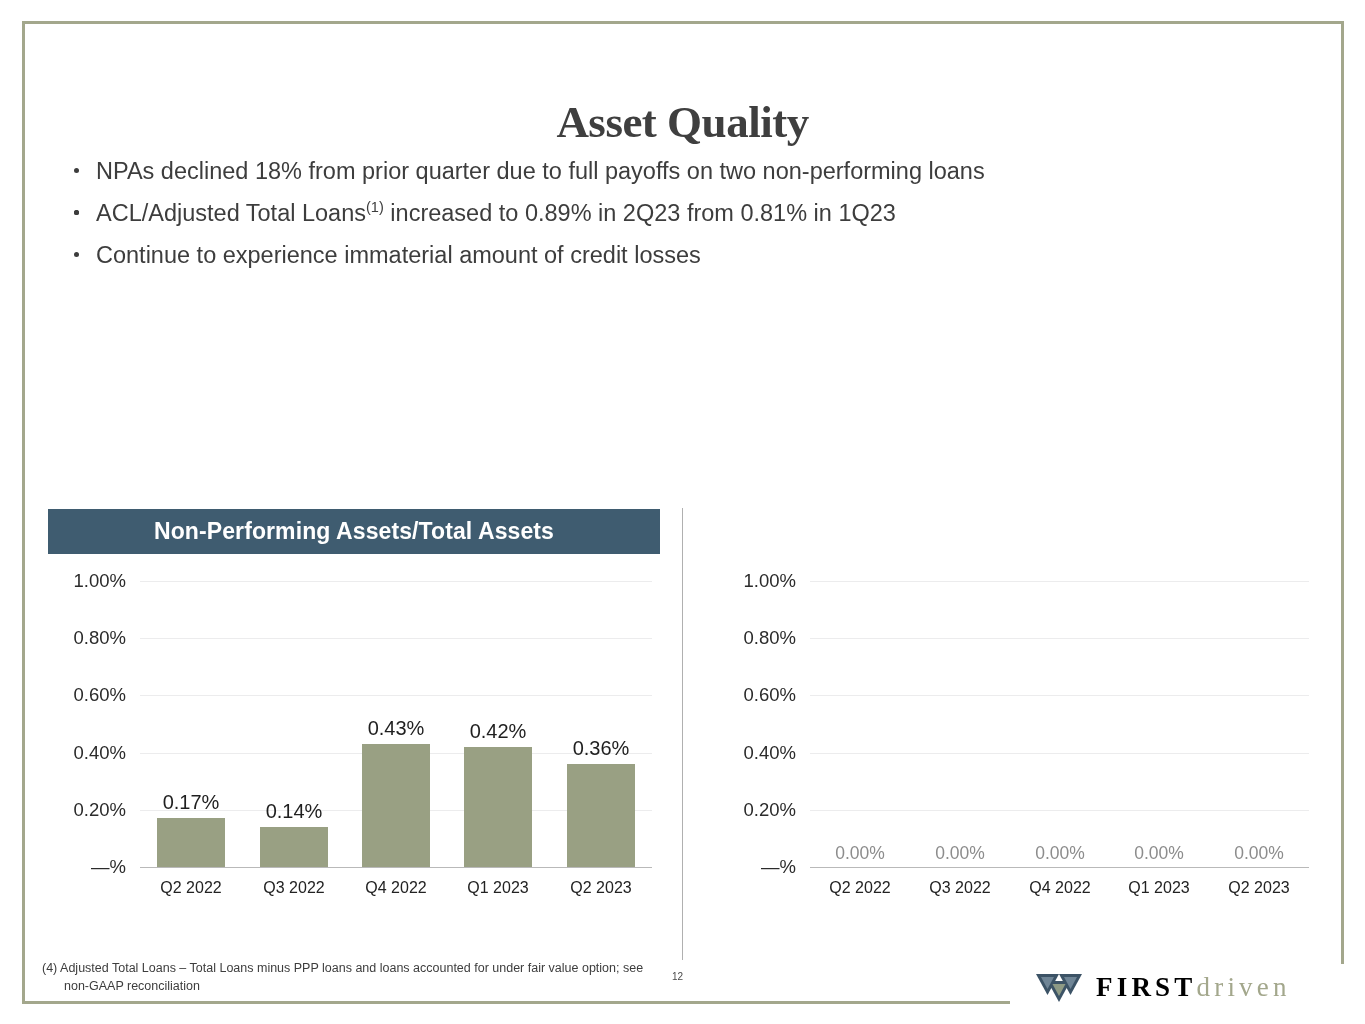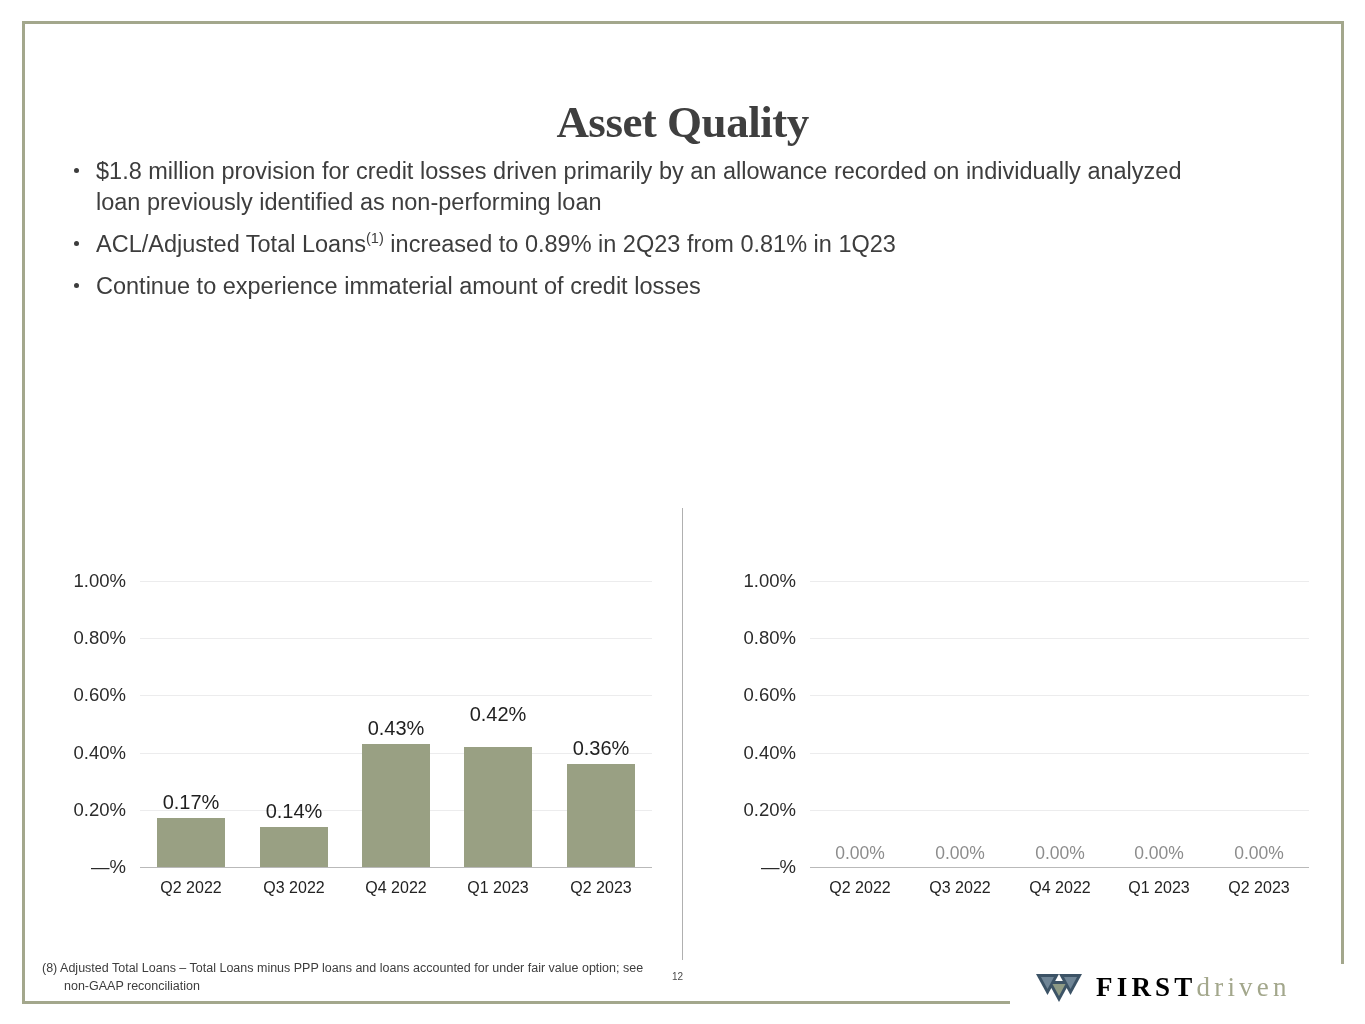--- a/index.html
+++ b/index.html
@@ -184,35 +184,39 @@
   <div class="frame-line frame-top"></div>
   <div class="frame-line frame-left"></div>
   <div class="frame-line frame-right"></div>
   <div class="frame-line frame-bottom"></div>
 
   <div id="page-title">Asset Quality</div>
 
   <div id="bullets">
     <div class="bullet">
       <span class="dot"></span>
-      <span>$1.8 million provision for credit losses driven primarily by an allowance recorded on individually analyzed loan previously identified as non-performing loan</span>
+      <span>NPAs declined 18% from prior quarter due to full payoffs on two non-performing loans</span>
+    </div>
+    <div class="bullet">
+      <span class="dot"></span>
     </div>
     <div class="bullet">
       <span class="dot"></span>
       <span>ACL/Adjusted Total Loans</span><sup>(1)</sup><span> increased to 0.89% in 2Q23 from 0.81% in 1Q23</span>
     </div>
     <div class="bullet">
       <span class="dot"></span>
       <span>Continue to experience immaterial amount of credit losses</span>
     </div>
   </div>
 
   <div id="charts">
 
     <div class="chart-panel chart-left">
+      <div class="chart-header">Non-Performing Assets/Total Assets</div>
       <div class="plot" id="plot0">
           <div class="gridline" style="left: 92px; width: 512px; top: 22px;"></div>
           <div class="y-label" style="left: 0px; width: 78px; top: 22px;">1.00%</div>
           <div class="gridline" style="left: 92px; width: 512px; top: 79px;"></div>
           <div class="y-label" style="left: 0px; width: 78px; top: 79px;">0.80%</div>
           <div class="gridline" style="left: 92px; width: 512px; top: 136px;"></div>
           <div class="y-label" style="left: 0px; width: 78px; top: 136px;">0.60%</div>
           <div class="gridline" style="left: 92px; width: 512px; top: 194px;"></div>
           <div class="y-label" style="left: 0px; width: 78px; top: 194px;">0.40%</div>
           <div class="gridline" style="left: 92px; width: 512px; top: 251px;"></div>
@@ -222,21 +226,21 @@
           <div class="bar" style="left: 109px; top: 259px; width: 68px; height: 49px;"></div>
           <div class="bar-label" style="left: 143px; top: 232px;">0.17%</div>
           <div class="x-label" style="left: 143px; top: 320px;">Q2 2022</div>
           <div class="bar" style="left: 212px; top: 268px; width: 68px; height: 40px;"></div>
           <div class="bar-label" style="left: 246px; top: 241px;">0.14%</div>
           <div class="x-label" style="left: 246px; top: 320px;">Q3 2022</div>
           <div class="bar" style="left: 314px; top: 185px; width: 68px; height: 123px;"></div>
           <div class="bar-label" style="left: 348px; top: 158px;">0.43%</div>
           <div class="x-label" style="left: 348px; top: 320px;">Q4 2022</div>
           <div class="bar" style="left: 416px; top: 188px; width: 68px; height: 120px;"></div>
-          <div class="bar-label" style="left: 450px; top: 144px;">0.42%</div>
+          <div class="bar-label" style="left: 450px; top: 161px;">0.42%</div>
           <div class="x-label" style="left: 450px; top: 320px;">Q1 2023</div>
           <div class="bar" style="left: 519px; top: 205px; width: 68px; height: 103px;"></div>
           <div class="bar-label" style="left: 553px; top: 178px;">0.36%</div>
           <div class="x-label" style="left: 553px; top: 320px;">Q2 2023</div>
         </div>
     </div>
 
     <div class="chart-panel chart-right">
       <div class="plot" id="plot1">
           <div class="gridline" style="left: 105px; width: 499px; top: 22px;"></div>
@@ -261,21 +265,21 @@
           <div class="x-label" style="left: 454px; top: 320px;">Q1 2023</div>
           <div class="bar-label muted" style="left: 554px; top: 284px;">0.00%</div>
           <div class="x-label" style="left: 554px; top: 320px;">Q2 2023</div>
         </div>
     </div>
 
     <div id="chart-divider"></div>
   </div>
 
   <div id="footnote">
-    <span>(8)  Adjusted Total Loans –  Total Loans minus PPP loans and loans accounted for under fair value option; see</span>
+    <span>(4)  Adjusted Total Loans –  Total Loans minus PPP loans and loans accounted for under fair value option; see</span>
     <span class="fn-indent">non-GAAP reconciliation</span>
   </div>
 
   <div id="page-number">12</div>
 
   <div id="logo">
     <svg class="mark" viewBox="0 0 46 30">
       <polygon points="0,1 23,1 11.5,22" fill="#3c5366"></polygon>
       <polygon points="23,1 46,1 34.5,22" fill="#3c5366"></polygon>
       <polygon points="11.5,8 34.5,8 23,29" fill="#3c5366"></polygon>

